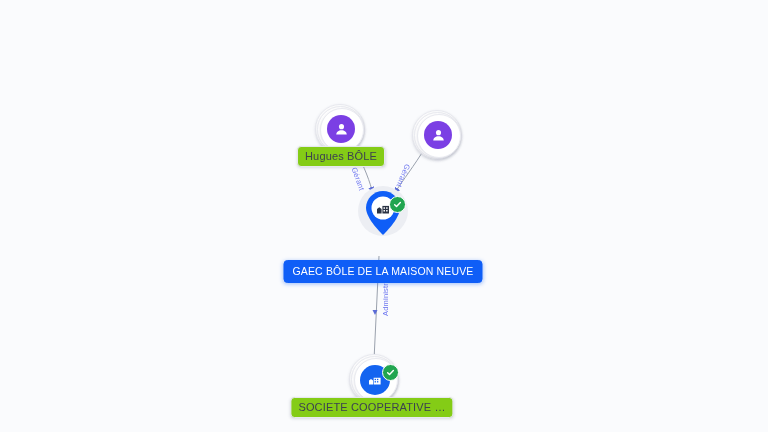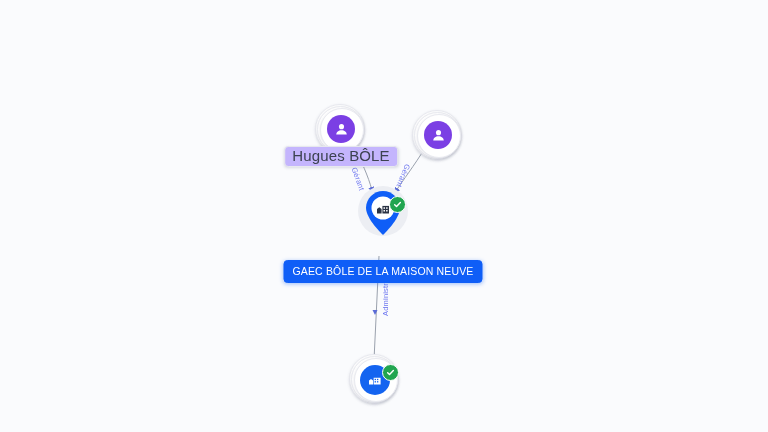--- a/index.html
+++ b/index.html
@@ -102,25 +102,25 @@
   }
   .badge svg { width: 9px; height: 9px; display: block; }
   .badge.pin-badge { left: 6px;  top: -15px; }
   .badge.org-badge { left: 7px;  top: -15px; }
 
   
   .label {
     position: absolute;
     transform: translateX(-50%);
     white-space: nowrap;
-    background: #c4b5fd;
+    background: #84cc16;
     border: 1px solid #e7e8ee;
     border-radius: 4px;
     padding: 3px 7px 4px 7px;
-    font-size: 15px;
+    font-size: 11px;
     line-height: 12px;
     color: #3c4250;
     box-shadow: 0 1px 3px rgba(40,50,80,.16);
     letter-spacing: .15px;
   }
   .label.selected {
     background: #0f5ef7;
     border-color: #0f5ef7;
     color: #ffffff;
     font-size: 10.5px;
@@ -236,14 +236,15 @@
         </g>
       </svg>
     </div>
     <div class="badge org-badge">
       <svg viewBox="0 0 12 12" aria-hidden="true">
         <path d="M2.2 6.2 L4.7 8.7 L9.8 3.4" stroke="#ffffff" stroke-width="1.9" fill="none" stroke-linecap="round" stroke-linejoin="round"></path>
       </svg>
     </div>
     <div class="node-hit"></div>
   </div>
+  <div class="label" style="left:372px; top:397px;">SOCIETE COOPERATIVE …</div>
 
 </div>
 
 </body></html>

